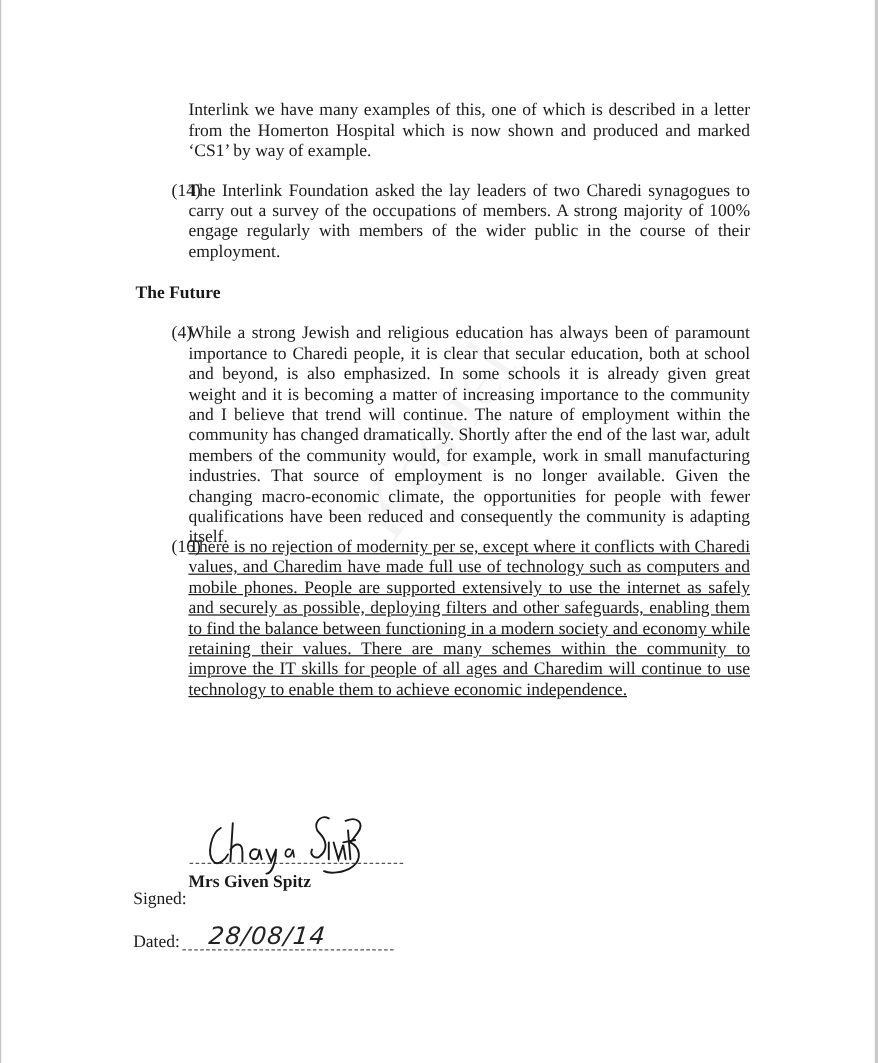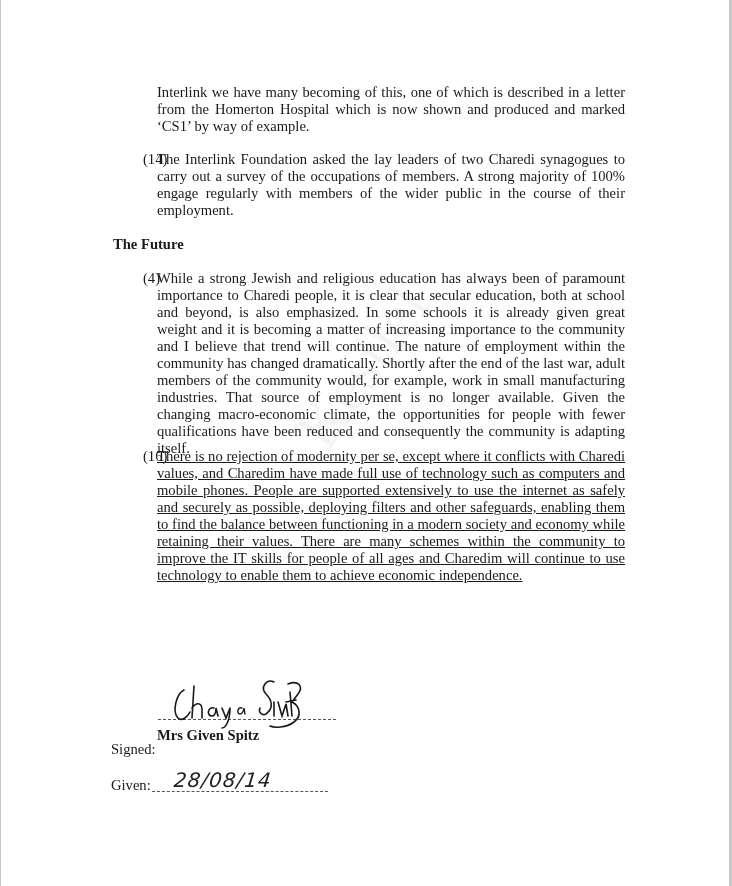--- a/index.html
+++ b/index.html
@@ -41,21 +41,21 @@
   </style>
 </head>
 <body>
 
 <div class="edge-left"></div>
 <div class="edge-right"></div>
 
 <div class="watermark">Kestiel</div>
 
 <div class="para p-cont">
-  <div class="body">Interlink we have many becoming of this, one of which is described in a letter from the Homerton Hospital which is now shown and produced and marked ‘CS1’ by way of example.</div>
+  <div class="body">Interlink we have many examples of this, one of which is described in a letter from the Homerton Hospital which is now shown and produced and marked ‘CS1’ by way of example.</div>
 </div>
 
 <div class="para p14">
   <span class="num">(14)</span>
   <div class="body">The Interlink Foundation asked the lay leaders of two Charedi synagogues to carry out a survey of the occupations of members. A strong majority of 100% engage regularly with members of the wider public in the course of their employment.</div>
 </div>
 
 <div class="heading">The Future</div>
 
 <div class="para p15">
@@ -72,15 +72,15 @@
 <div class="sig-line"></div>
 <svg class="signature" viewBox="0 0 140 75">
   <path d="M14 18 C6 22 2 40 8 46 C12 50 18 44 20 40" fill="none" stroke="#1a1a1a" stroke-width="1.6" stroke-linecap="round"></path>
   <path d="M24 14 L22 46 M22 36 C26 30 32 30 32 38 L32 46" fill="none" stroke="#1a1a1a" stroke-width="1.6" stroke-linecap="round"></path>
   <path d="M44 36 C38 34 36 44 42 44 C46 44 46 36 46 36 L48 44 M52 36 L56 46 L60 36 M60 36 C60 48 56 56 52 56" fill="none" stroke="#1a1a1a" stroke-width="1.6" stroke-linecap="round"></path>
   <path d="M72 36 C68 34 66 42 70 42 C73 42 74 36 74 36 L75 42" fill="none" stroke="#1a1a1a" stroke-width="1.4" stroke-linecap="round"></path>
   <path d="M104 10 C96 6 90 16 96 22 C102 28 104 36 96 42 C92 44 88 40 90 36 M104 30 L104 44 M108 30 L112 44 L116 32 L118 44 M120 20 L122 44 M116 30 L126 28 M118 12 C128 8 134 14 128 22 L122 30 C130 34 132 44 124 50 C116 56 104 56 100 54" fill="none" stroke="#1a1a1a" stroke-width="1.6" stroke-linecap="round"></path>
 </svg>
 <div class="signer-name">Mrs Given Spitz</div>
 
-<div class="dated-row">Given:</div>
+<div class="dated-row">Dated:</div>
 <div class="date-line"></div>
 <div class="date-hand">28/08/14</div>
 
 </body></html>

